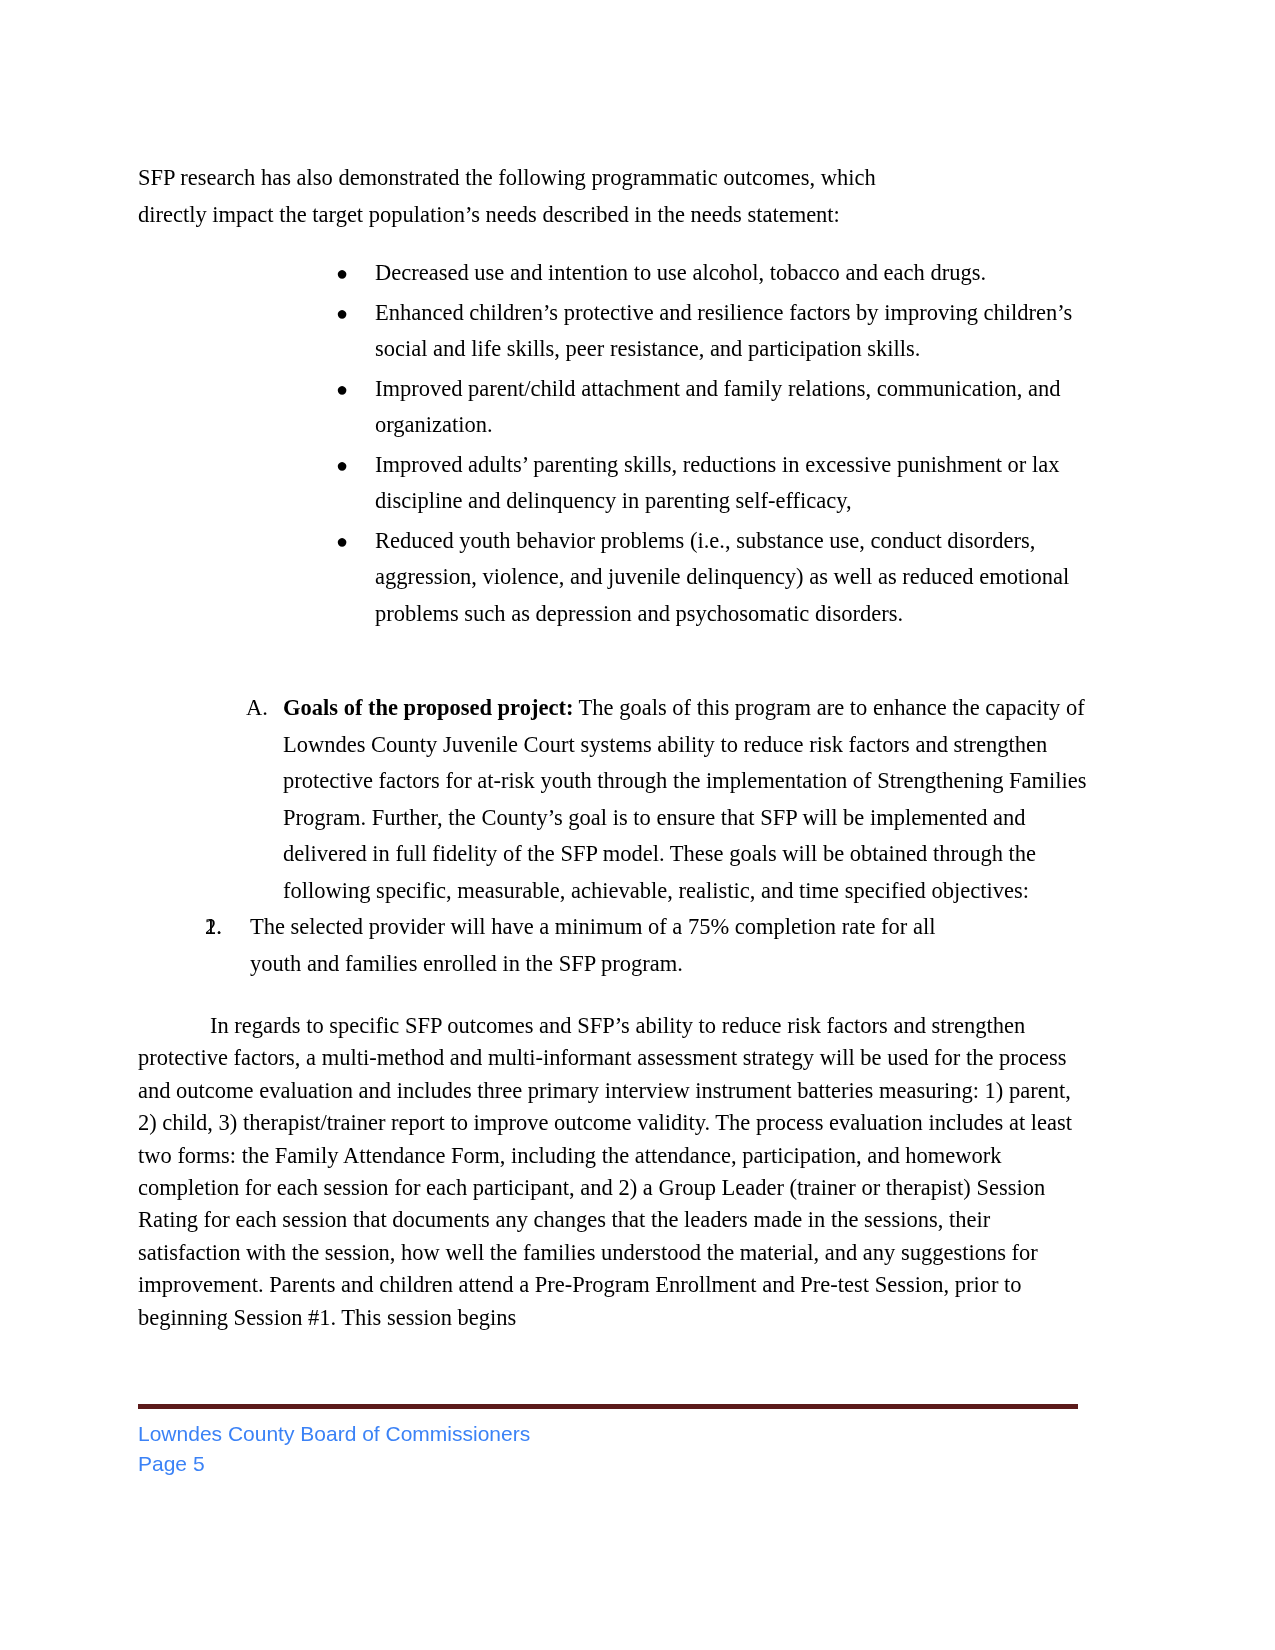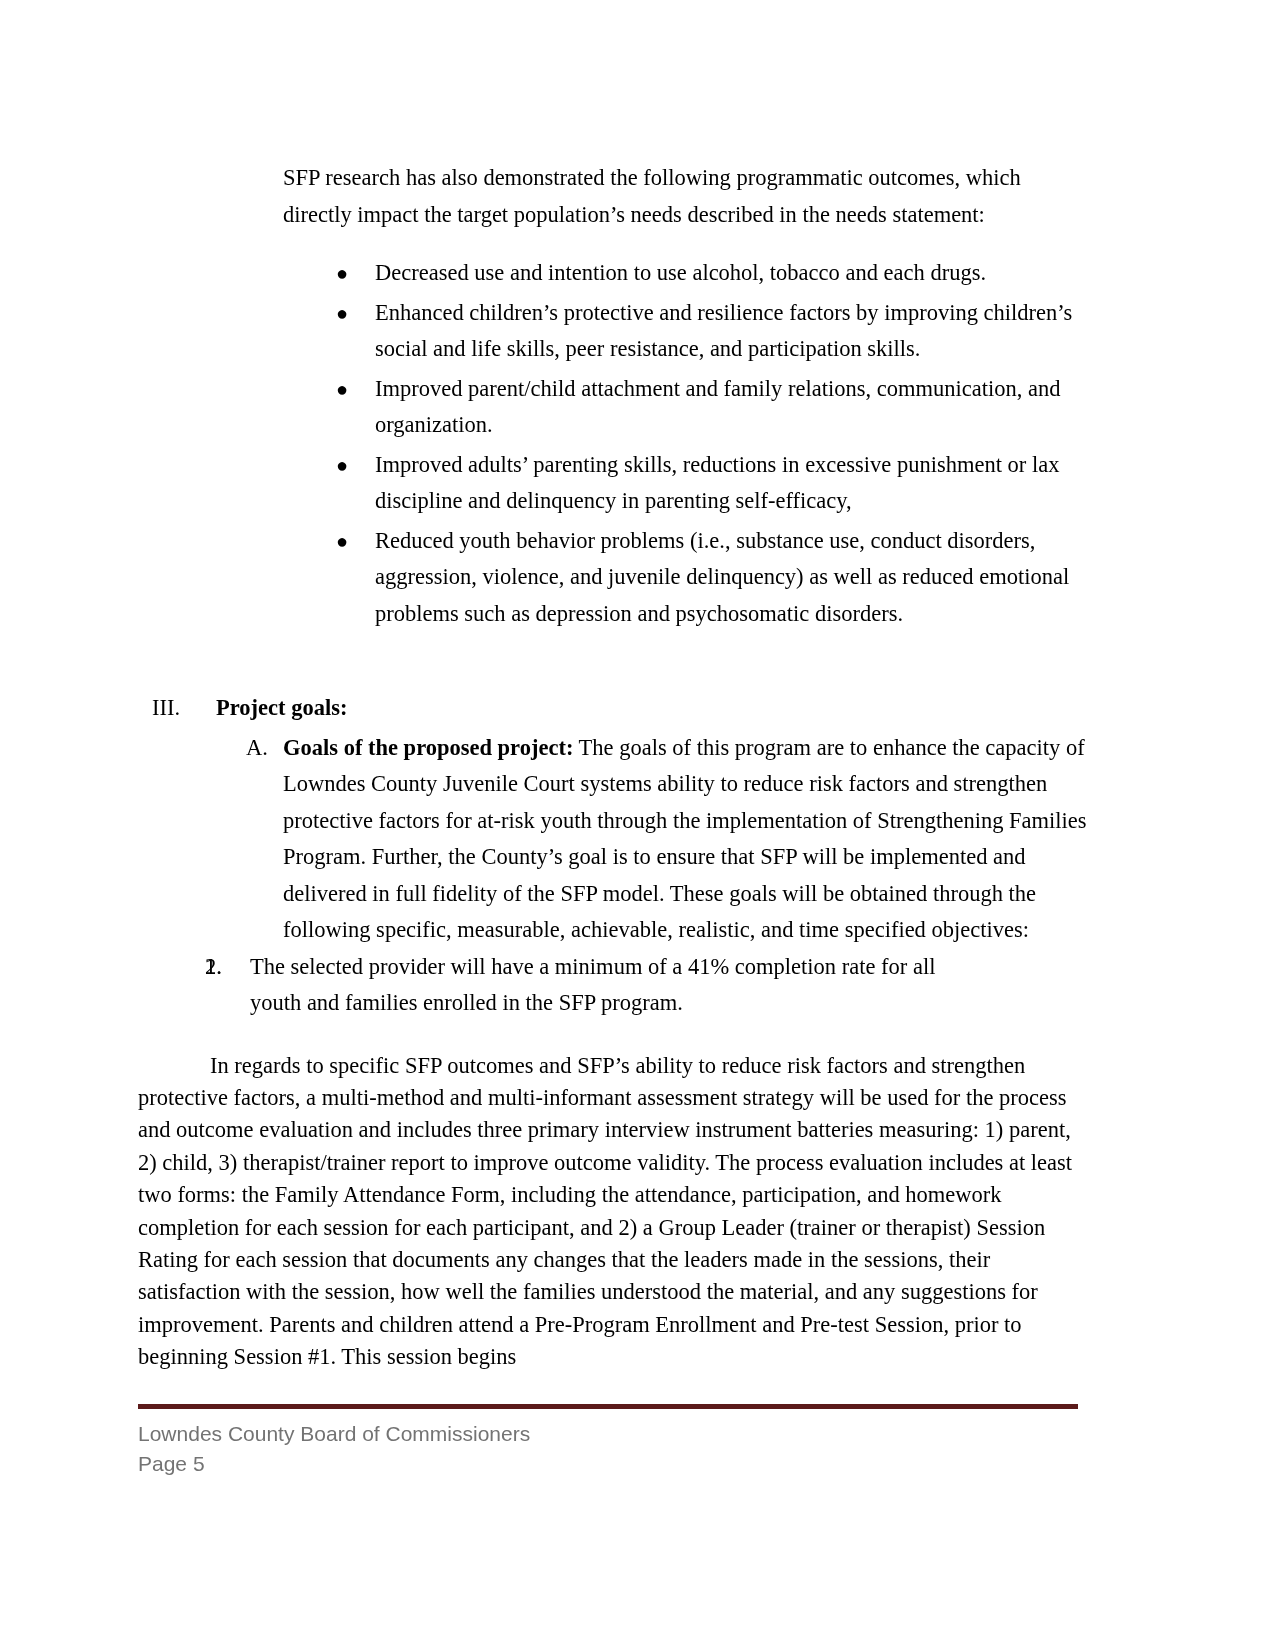--- a/index.html
+++ b/index.html
@@ -35,21 +35,20 @@
 
   .para {
     font-size: 22.5px;
     line-height: 36.5px;
     text-align: left;
     margin: 0;
   }
 
   
   .intro-para {
-    margin-left: 145px;
     width: 800px;
   }
 
   
   ul.bullets {
     list-style: none;
     margin: 22px 0 0 0;
     padding: 0;
   }
   ul.bullets > li {
@@ -152,21 +151,21 @@
   .footer-rule {
     width: 940px;
     height: 5px;
     background: #5b1a1a;
     margin: 0 0 10px 0;
   }
   .footer-text {
     font-family: "Liberation Sans", "DejaVu Sans", sans-serif;
     font-size: 21px;
     line-height: 30px;
-    color: #737373;
+    color: #3b82f6;
   }
 </style>
 </head>
 <body>
 
 <div class="page">
 
   <div class="content">
 
     <p class="para intro-para">SFP research has also demonstrated the following programmatic outcomes, which directly impact the target population’s needs described in the needs statement:</p>
@@ -189,37 +188,33 @@
         <span>Improved adults’ parenting skills, reductions in excessive punishment or lax discipline and delinquency in parenting self-efficacy,</span>
       </li>
       <li>
         <span class="dot">●</span>
         <span>Reduced youth behavior problems (i.e., substance use, conduct disorders, aggression, violence, and juvenile delinquency) as well as reduced emotional problems such as depression and psychosomatic disorders.</span>
       </li>
     </ul>
 
     <div class="section">
 
-      <div class="section-head">
-        <span class="section-num">III.</span>
-        <span class="section-title">Project goals:</span>
-      </div>
 
       <div class="subsection">
         <span class="subsection-letter">A.</span>
         <strong>Goals of the proposed project:</strong><span> The goals of this program are to enhance the capacity of Lowndes County Juvenile Court systems ability to reduce risk factors and strengthen protective factors for at-risk youth through the implementation of Strengthening Families Program. Further, the County’s goal is to ensure that SFP will be implemented and delivered in full fidelity of the SFP model. These goals will be obtained through the following specific, measurable, achievable, realistic, and time specified objectives:</span>
       </div>
 
       <ol class="objectives">
         <li>
           <span class="num">1.</span>
         </li>
         <li>
           <span class="num">2.</span>
-          <span>The selected provider will have a minimum of a 41% completion rate for all youth and families enrolled in the SFP program.</span>
+          <span>The selected provider will have a minimum of a 75% completion rate for all youth and families enrolled in the SFP program.</span>
         </li>
       </ol>
 
     </div>
 
     <p class="closing-para"><span class="first-indent"></span><span>In regards to specific SFP outcomes and SFP’s ability to reduce risk factors and strengthen protective factors, a multi-method and multi-informant assessment strategy will be used for the process and outcome evaluation and includes three primary interview instrument batteries measuring: 1) parent, 2) child, 3) therapist/trainer report to improve outcome validity. The process evaluation includes at least two forms: the Family Attendance Form, including the attendance, participation, and homework completion for each session for each participant, and 2) a Group Leader (trainer or therapist) Session Rating for each session that documents any changes that the leaders made in the sessions, their satisfaction with the session, how well the families understood the material, and any suggestions for improvement. Parents and children attend a Pre-Program Enrollment and Pre-test Session, prior to beginning Session #1. This session begins</span></p>
 
   </div>
 
   <div class="footer">

